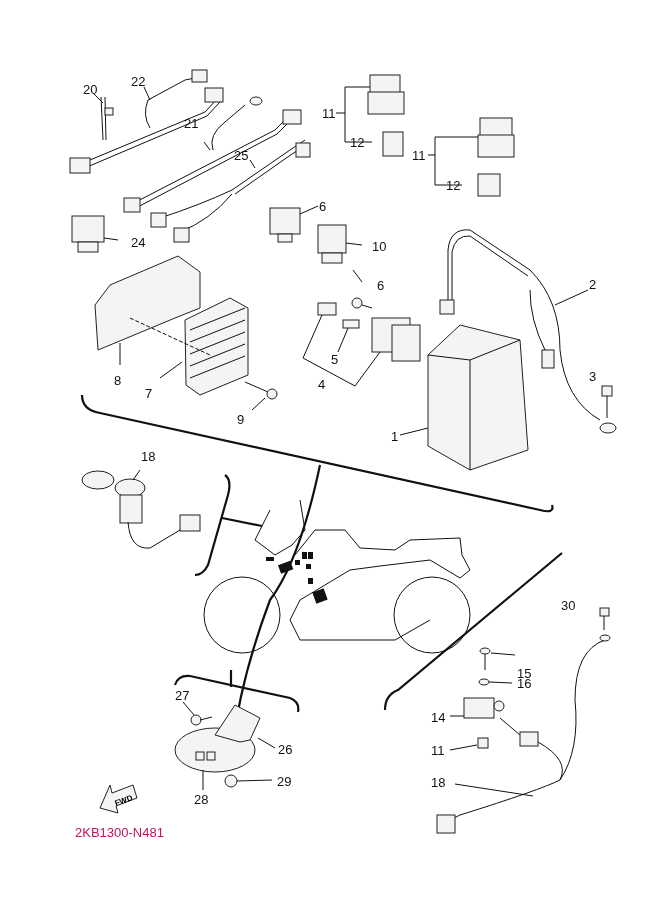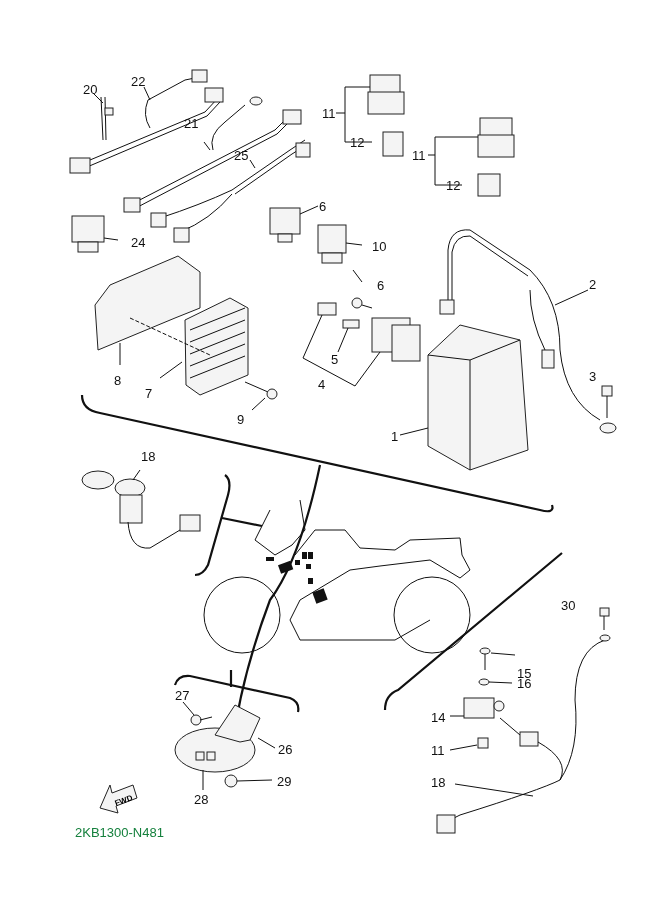--- a/index.html
+++ b/index.html
@@ -1,19 +1,19 @@
 <!DOCTYPE html>
 <html><head>
 <meta charset="utf-8">
 <style>
   html, body { margin:0; padding:0; background:#ffffff; }
   body { width:661px; height:913px; position:relative; overflow:hidden; font-family:"Liberation Sans", sans-serif; }
   #diagram { position:absolute; left:0; top:0; width:661px; height:913px; }
   .lbl { position:absolute; font-size:13px; color:#111; line-height:1; white-space:nowrap; }
-  .code { position:absolute; left:75px; top:825px; font-size:13px; color:#15803d; }
+  .code { position:absolute; left:75px; top:825px; font-size:13px; color:#be185d; }
   svg .ln { stroke:#111; fill:none; stroke-width:1; }
   svg .thick { stroke:#111; fill:none; stroke-width:2.2; }
   svg .part { stroke:#222; fill:#f4f4f4; stroke-width:1; }
   svg .blk { fill:#111; }
 </style>
 </head>
 <body>
 
 <svg id="diagram" viewBox="0 0 661 913" xmlns="http://www.w3.org/2000/svg">
 

